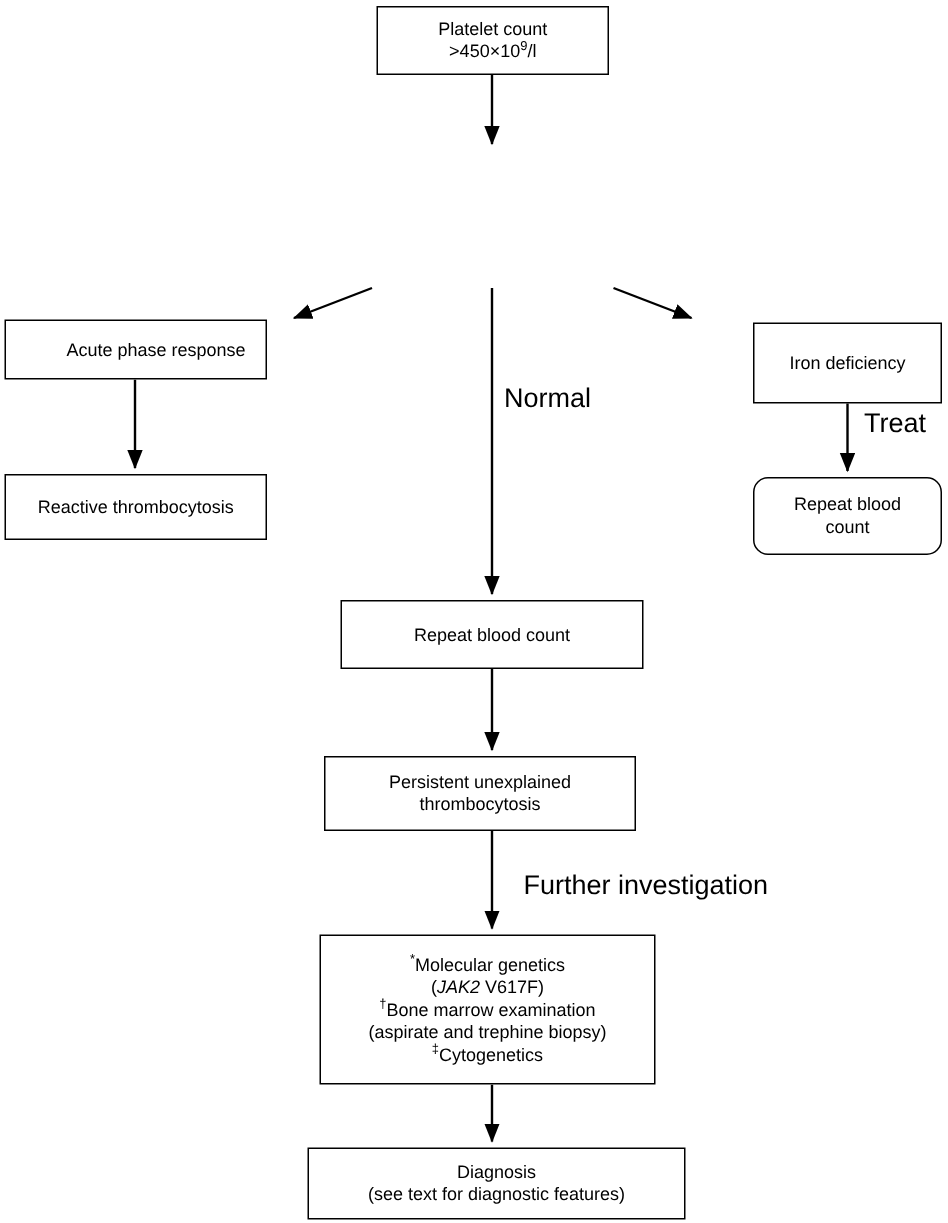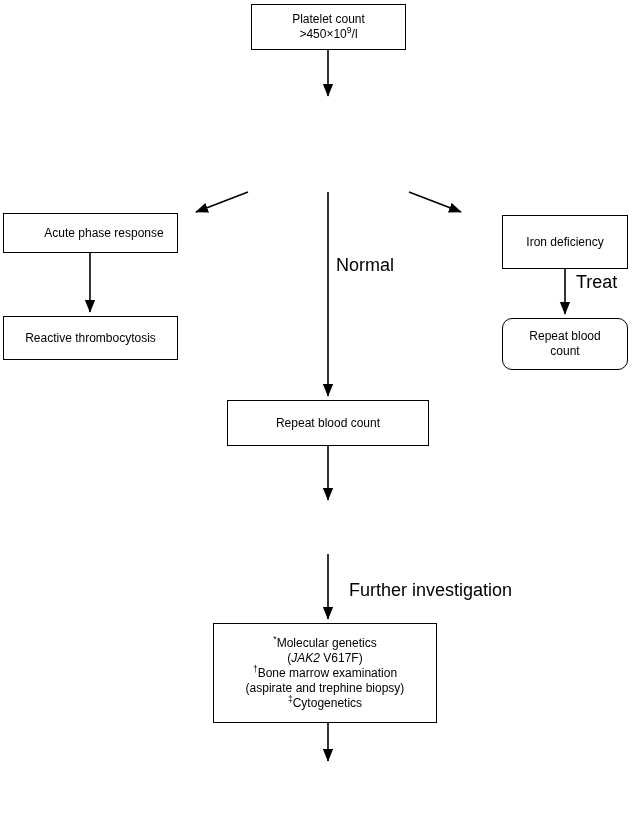--- a/index.html
+++ b/index.html
@@ -105,23 +105,31 @@
 
   <div class="box" style="left:502px; top:318px; width:126px; height:52px;border-radius:10px;">
     <div class="inner">Repeat blood
 count</div>
   </div>
 
   <div class="box" style="left:227px; top:400px; width:202px; height:46px;">
     <div class="inner">Repeat blood count</div>
   </div>
 
+  <div class="box" style="left:216px; top:504px; width:208px; height:50px;">
+    <div class="inner">Persistent unexplained
+thrombocytosis</div>
+  </div>
 
   <div class="box" style="left:213px; top:623px; width:224px; height:100px;">
     <div class="inner"><sup>*</sup>Molecular genetics<br>(<span class="ital">JAK2</span> V617F)<br><sup>†</sup>Bone marrow examination<br>(aspirate and trephine biopsy)<br><sup>‡</sup>Cytogenetics</div>
   </div>
 
+  <div class="box" style="left:205px; top:765px; width:252px; height:48px;">
+    <div class="inner">Diagnosis
+(see text for diagnostic features)</div>
+  </div>
 
   <div class="label" style="left:336px; top:255px;">Normal</div>
   <div class="label" style="left:576px; top:272px;">Treat</div>
   <div class="label" style="left:349px; top:580px;">Further investigation</div>
 
 </div>
 
 </body></html>

